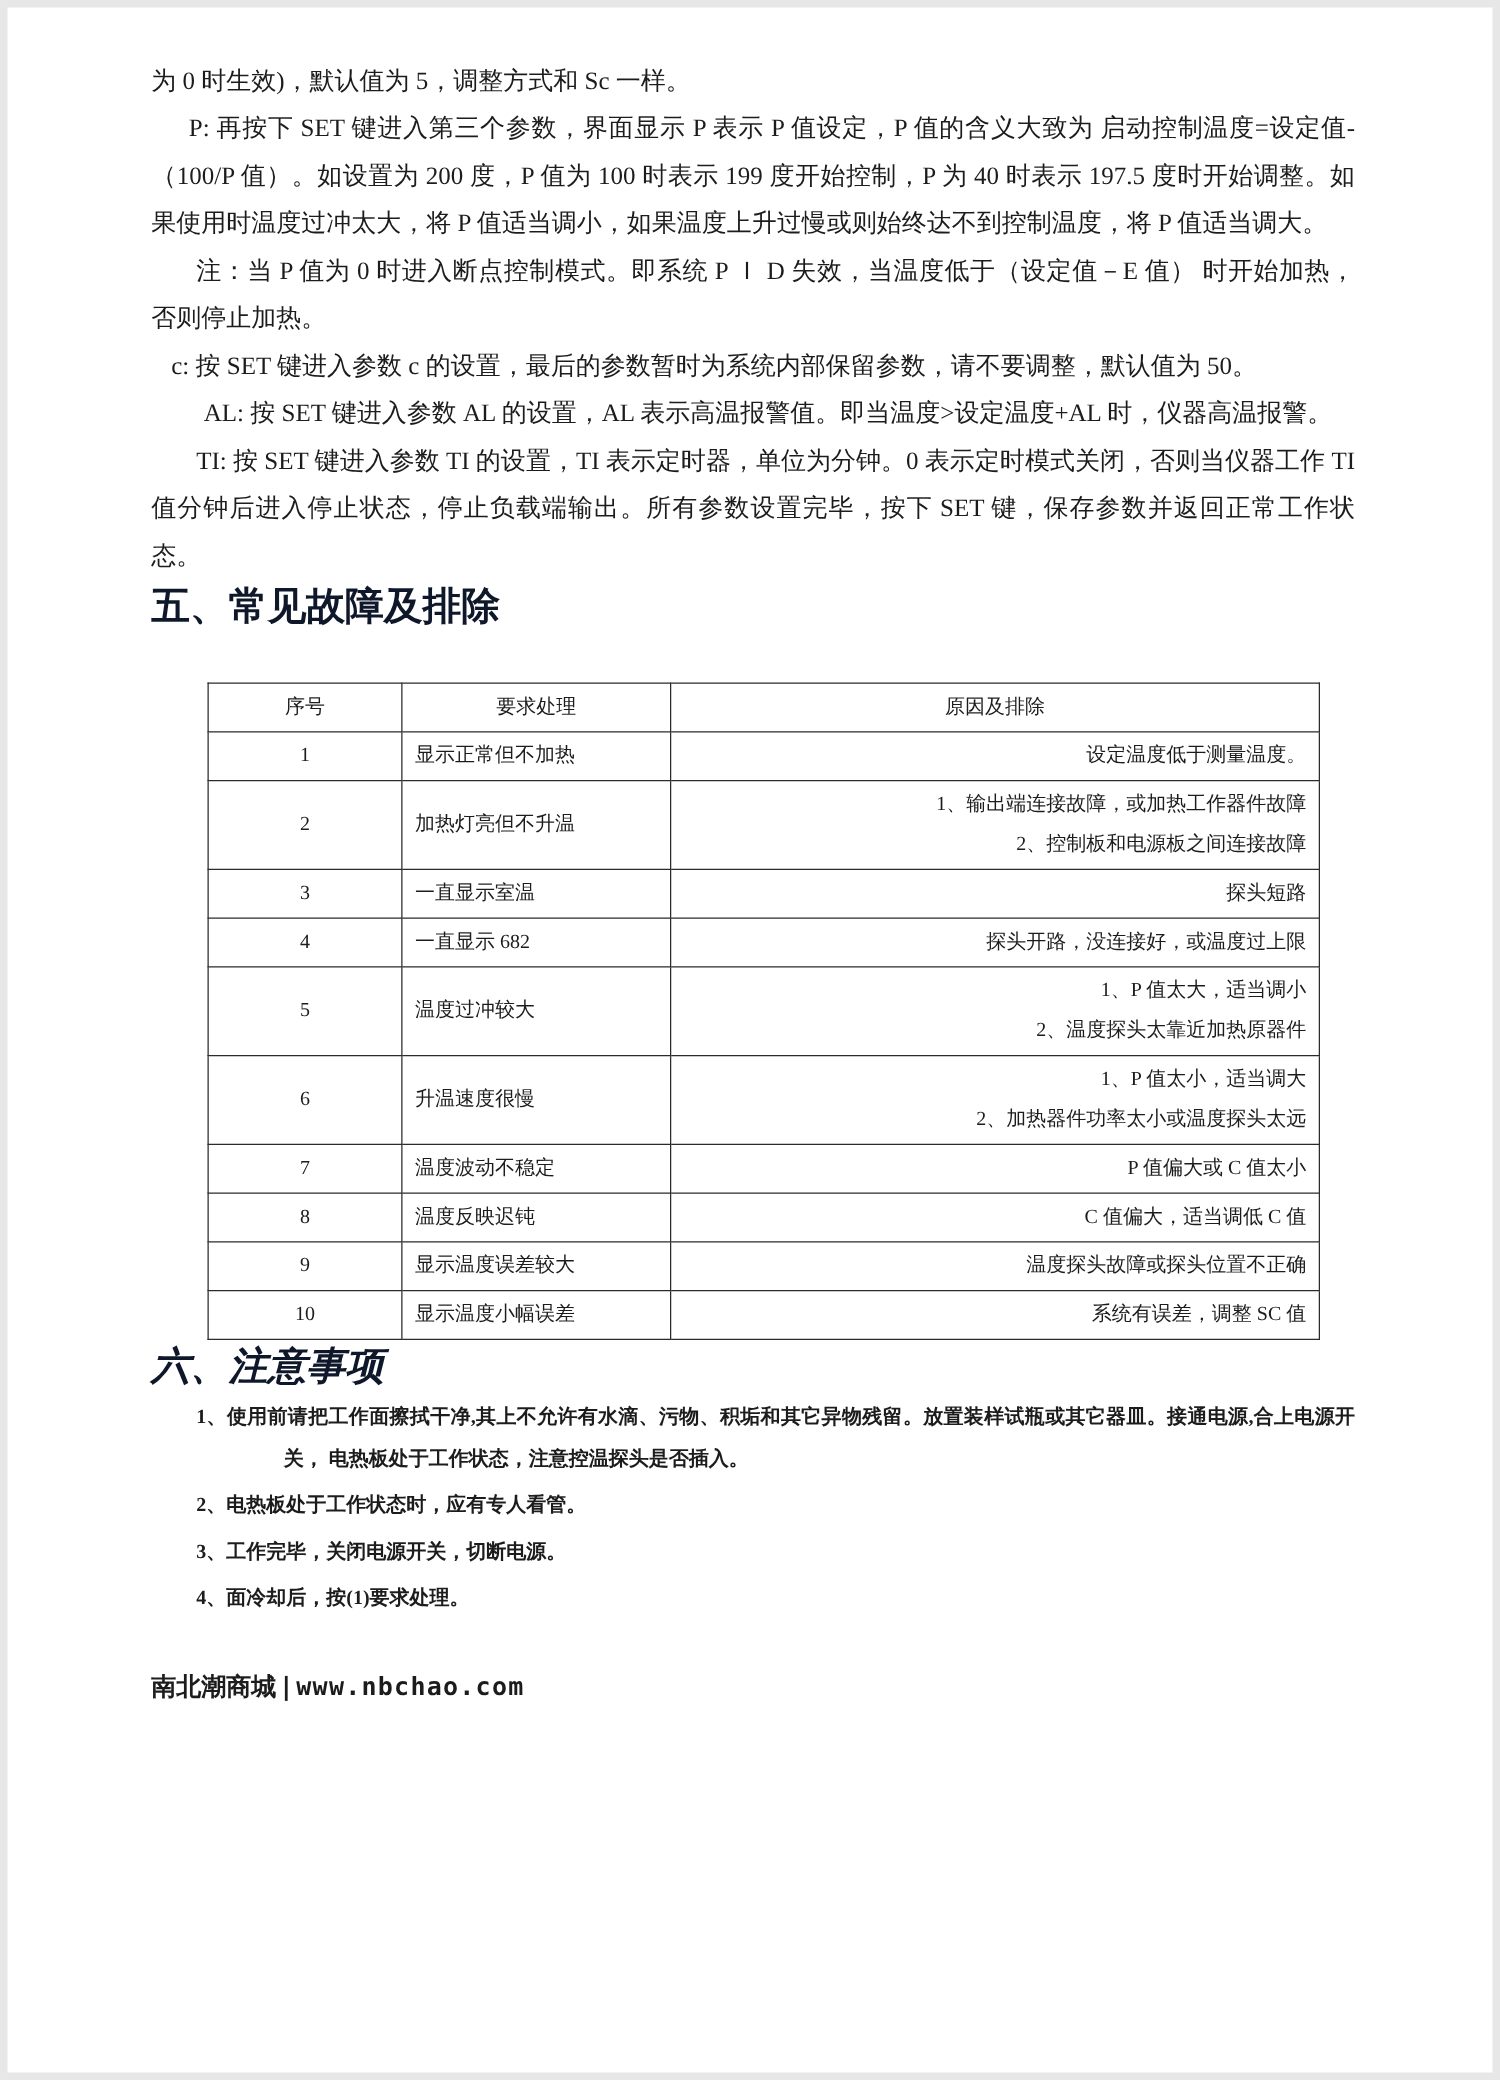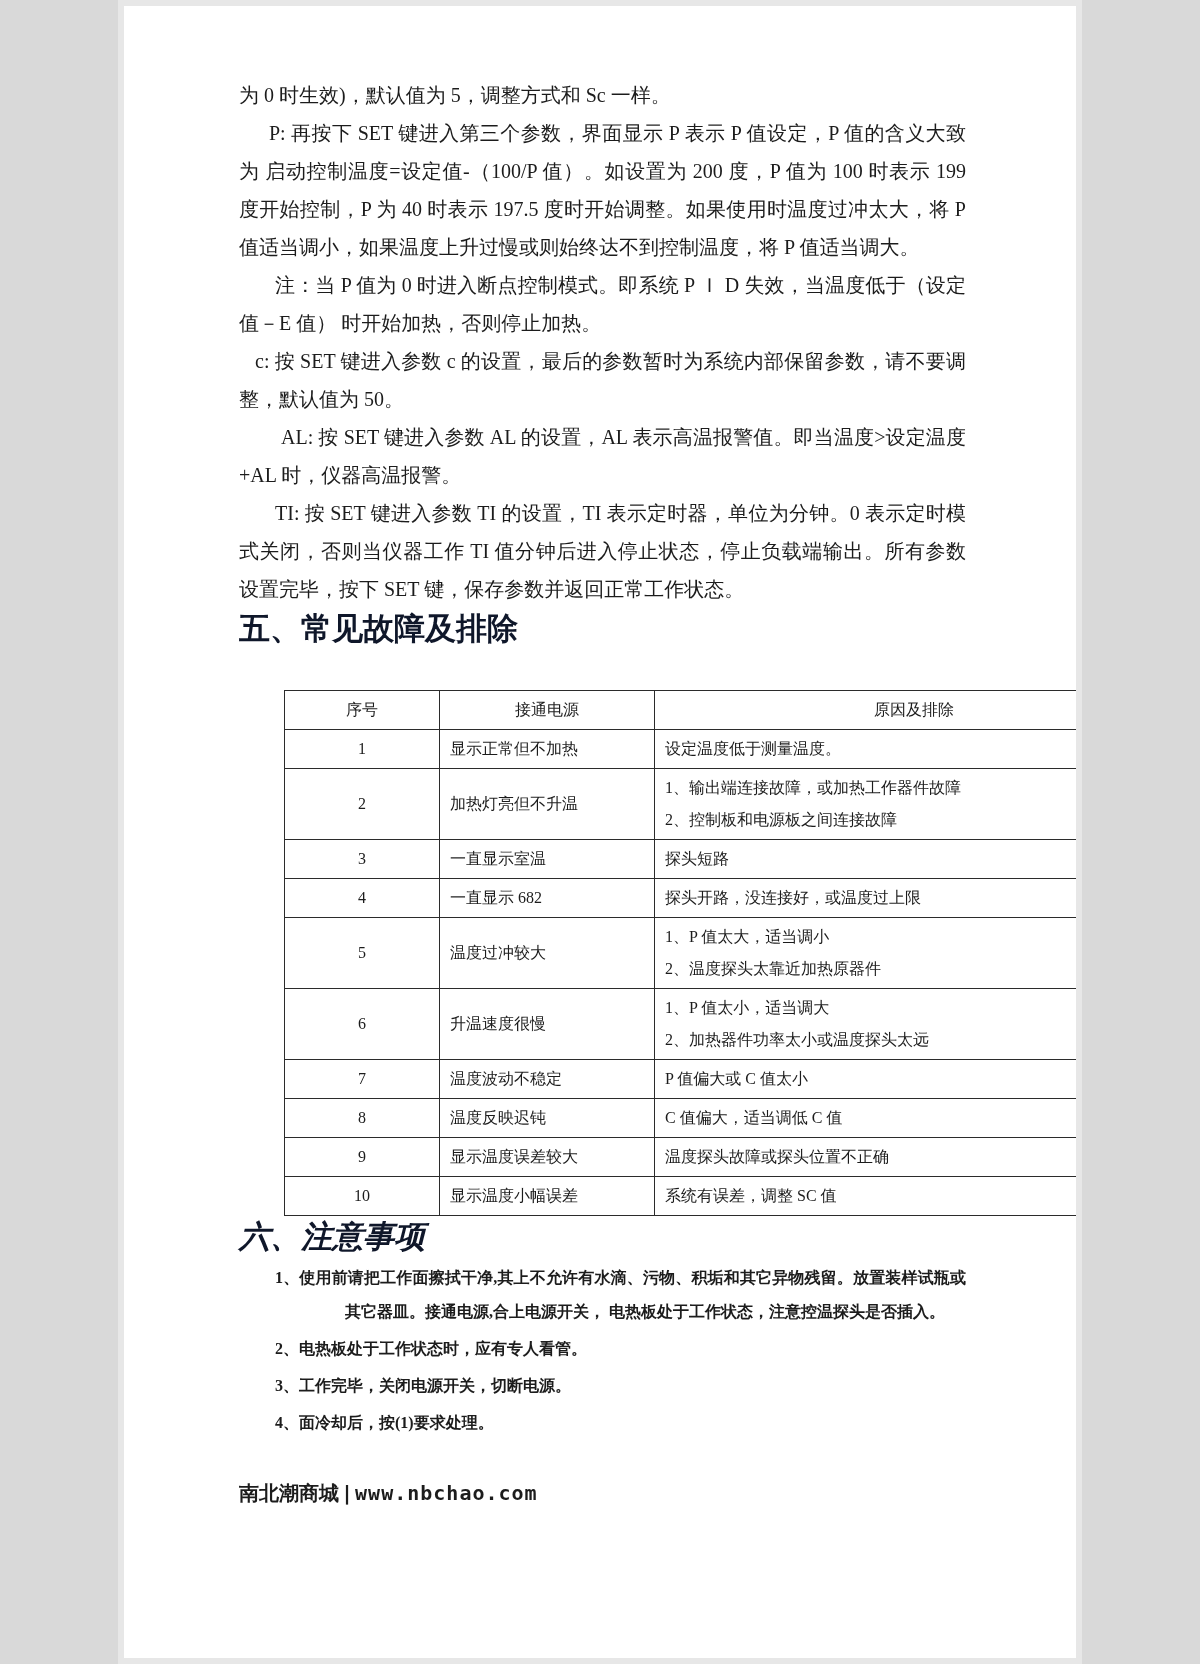--- a/index.html
+++ b/index.html
@@ -2,29 +2,29 @@
 <html><head>
 <meta charset="utf-8">
 <style>
   html, body { margin: 0; padding: 0; }
   body {
     background: #d9d9d9;
     font-family: "Liberation Serif", "DejaVu Serif", serif;
   }
   .page {
     position: relative;
-    width: 964px;
+    width: 1200px;
     height: 1664px;
     margin: 0 auto;
     background: #ffffff;
     border: 6px solid #e7e7e7;
     box-sizing: border-box;
     overflow: hidden;
     color: #1c1c1c;
-    padding: 70px 110px 0 115px;
+    padding: 40px 110px 0 115px;
   }
   .body-text p {
     font-size: 20px;
     line-height: 38px;
     text-align: justify;
     margin: 0;
   }
   .ind-0  { text-indent: 0; }
   .ind-08 { text-indent: 0.8em; }
   .ind-15 { text-indent: 1.5em; }
@@ -53,21 +53,21 @@
     padding: 3px 10px;
     vertical-align: middle;
     font-weight: normal;
   }
   .col-no    { width: 155px; }
   .col-fault { width: 215px; }
   .col-cause { width: auto;  }
   td.cell-no, th.head-no { text-align: center; }
   th.head-fault, th.head-cause { text-align: center; }
   td.cell-fault { text-align: left; padding-left: 14px; }
-  td.cell-cause { text-align: left; white-space: pre-line; padding-left: 12px; }
+  td.cell-cause { text-align: right; white-space: pre-line; padding-left: 12px; }
   .notes .note {
     font-size: 16px;
     line-height: 34px;
     text-align: justify;
     margin: 3px 0;
     padding-left: 106px;
     text-indent: -70px;
     box-sizing: border-box;
     font-weight: bold;
   }
@@ -109,21 +109,21 @@
 
   <table class="fault-table">
     <colgroup>
       <col class="col-no">
         <col class="col-fault">
         <col class="col-cause">
     </colgroup>
     <thead>
       <tr>
         <th class="head-no">序号</th>
-        <th class="head-fault">接通电源</th>
+        <th class="head-fault">要求处理</th>
         <th class="head-cause">原因及排除</th>
       </tr>
     </thead>
     <tbody>
       <tr>
         <td class="cell-no">1</td>
         <td class="cell-fault">显示正常但不加热</td>
         <td class="cell-cause">设定温度低于测量温度。</td>
       </tr>
       <tr>

